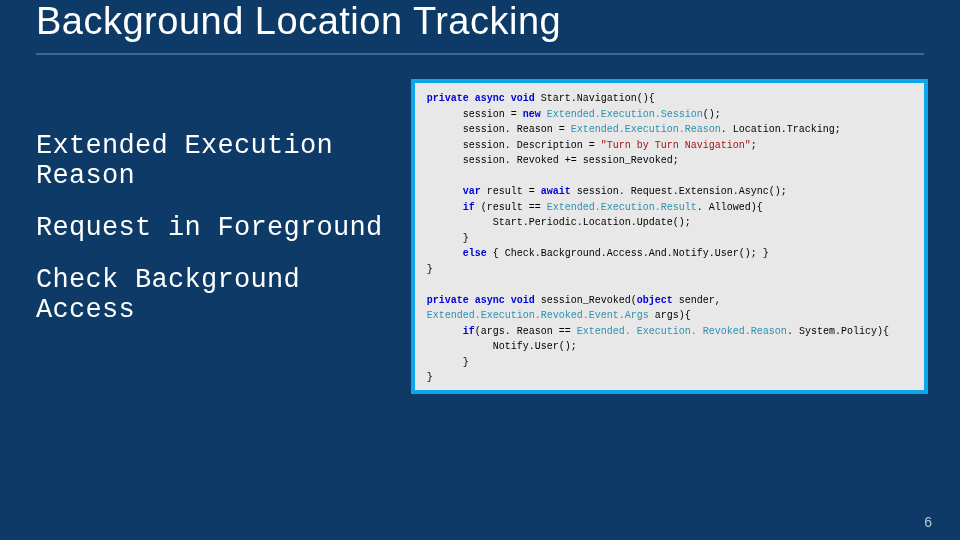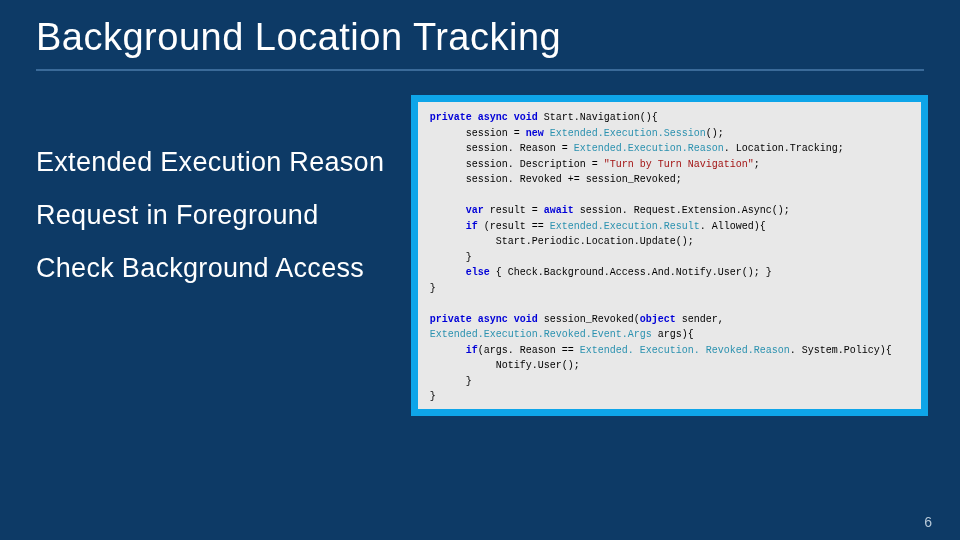--- a/index.html
+++ b/index.html
@@ -6,49 +6,50 @@
   html, body { width: 960px; height: 540px; overflow: hidden; }
   body {
     background: #0d3a66;
     font-family: "Segoe UI Light", "Segoe UI", Arial, sans-serif;
     position: relative;
   }
   .title {
     color: #fff;
     font-size: 38px;
     font-weight: 300;
-    padding: 16px 0 0 36px;
+    padding: 0 0 0 36px;
     letter-spacing: 0.5px;
   }
   .underline {
     margin: 10px 0 0 36px;
     width: 888px;
     height: 2px;
     background: #3a6a99;
   }
   .content {
     display: flex;
     padding: 24px 32px 0 36px;
     gap: 24px;
   }
   .left {
     width: 360px;
     padding-top: 52px;
+    font-family: Liberation Mono, monospace;
   }
   .bullet {
     color: #fff;
     font-size: 27px;
     font-weight: 300;
     margin-bottom: 22px;
     letter-spacing: 0.3px;
   }
   .codebox {
     width: 530px;
     background: #e8e8e8;
-    border: 7px solid #0ea5e9;
+    border: 4px solid #0ea5e9;
     padding: 8px 12px 4px 12px;
     font-family: Consolas, "Courier New", monospace;
     font-size: 10px;
     line-height: 1.55;
     color: #000;
     white-space: pre;
   }
   .kw { color: #0000d8; font-weight: bold; }
   .typ { color: #2b91af; }
   .str { color: #a31515; }

